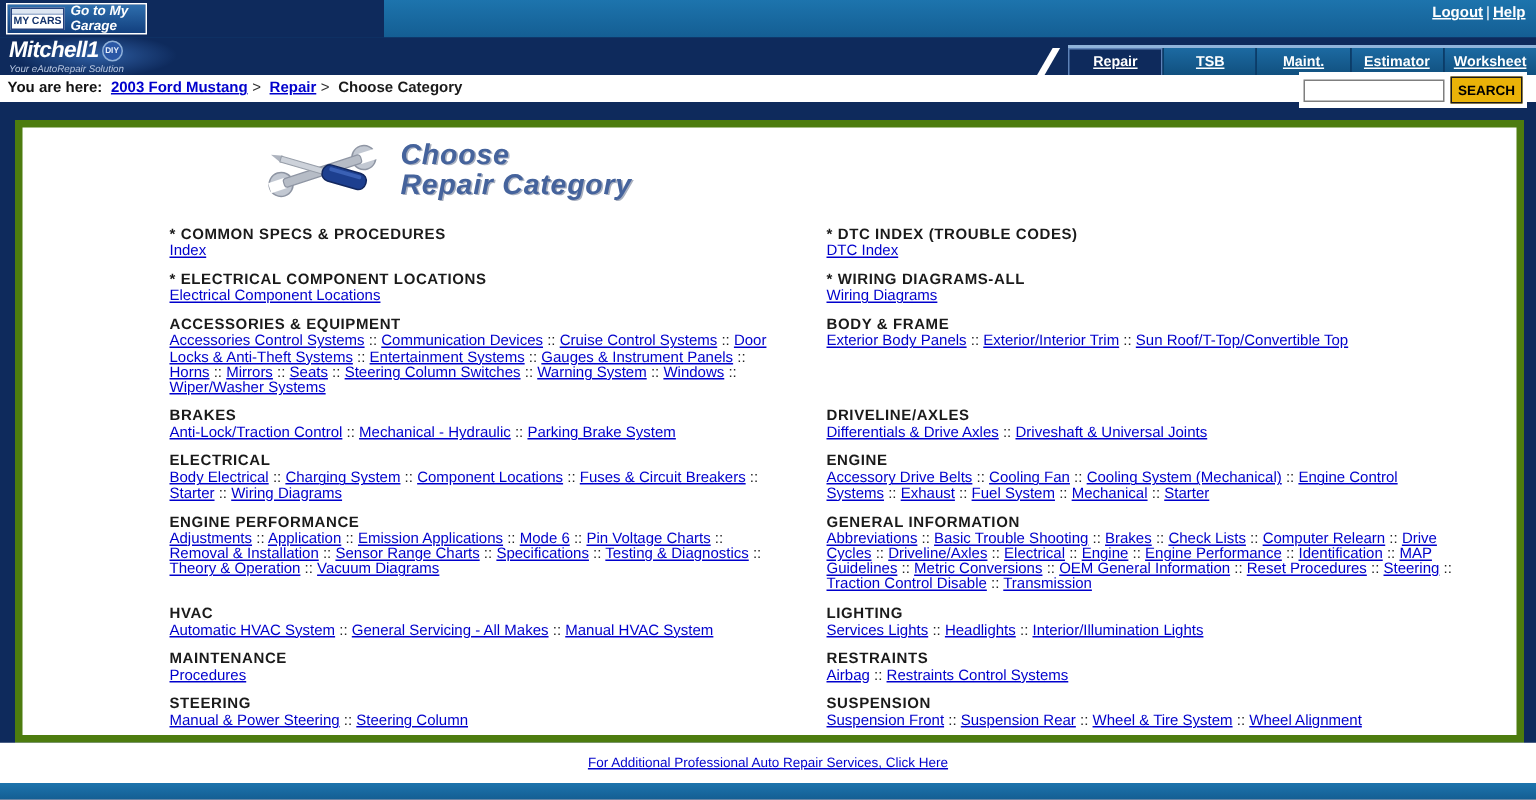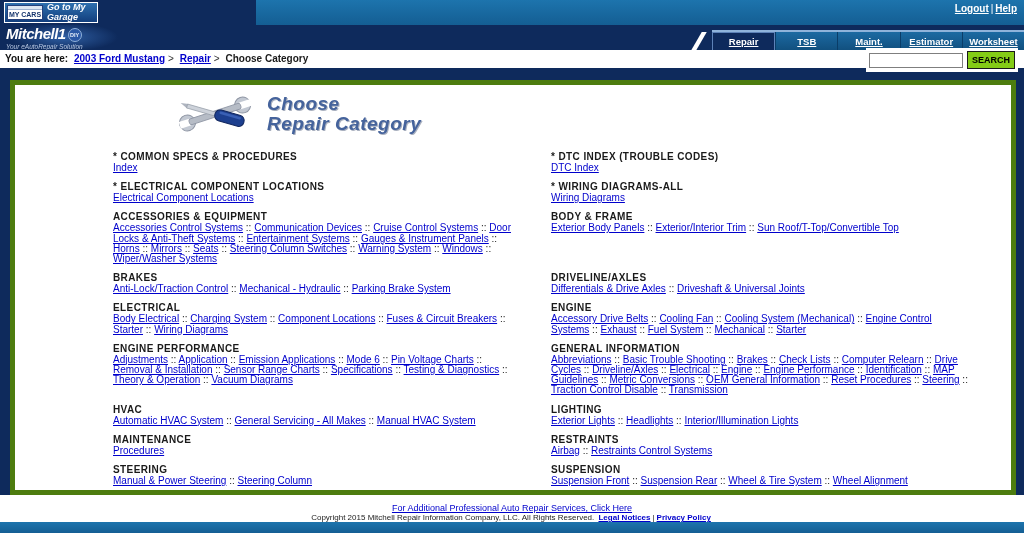--- a/index.html
+++ b/index.html
@@ -39,21 +39,21 @@
   
   .crumb-row { height:18px; background:#fff; font-size:10px; line-height:12px; padding:3px 0 0 5px; color:#222; }
   .crumb-row a { color:#0000cc; font-weight:bold; margin:0 3px; }
   .crumb-prefix { font-weight:bold; color:#111; }
   .crumb-sep { color:#333; }
   .crumb-current { font-weight:bold; color:#1a1a1a; margin-left:3px; }
 
   
   .search-panel { position:absolute; top:48px; right:6px; width:152px; height:24px; background:#fff; display:flex; align-items:center; padding:0 3px; z-index:6; }
   .search-input { flex:1; height:15px; border:1px solid #7f7f7f; font-size:10px; padding:0 2px; min-width:0; }
-  .search-btn { margin-left:4px; height:18px; font-size:9px; font-weight:bold; font-family:"Liberation Sans",sans-serif; background:#84cc16; border:1px solid #1a1a1a; padding:3px 4px; cursor:pointer; }
+  .search-btn { margin-left:4px; height:18px; font-size:9px; font-weight:bold; font-family:"Liberation Sans",sans-serif; background:#eab308; border:1px solid #1a1a1a; padding:3px 4px; cursor:pointer; }
 
   
   .main-bg { position:relative; height:427px; background:#0e2a5c; }
   .card { position:absolute; left:10px; right:8px; top:12px; bottom:0; background:#fff; border:5px solid #4d7c0f; overflow:hidden; }
   .banner { display:flex; align-items:center; margin:7px 0 0 160px; height:44px; }
   .banner-text { margin-left:12px; font-size:19px; line-height:20px; font-weight:bold; font-style:italic; color:#45639c; letter-spacing:0.5px; text-shadow:1px 1px 0 #a9b0bf; }
 
   .rows { margin:15px 30px 0 98px; }
   .row { display:flex; padding-bottom:8px; }
   .cell-left { width:402px; flex:none; }
@@ -214,21 +214,21 @@
             <div class="links"><a href="#">Abbreviations</a> :: <a href="#">Basic Trouble Shooting</a> :: <a href="#">Brakes</a> :: <a href="#">Check Lists</a> :: <a href="#">Computer Relearn</a> :: <a href="#">Drive Cycles</a> :: <a href="#">Driveline/Axles</a> :: <a href="#">Electrical</a> :: <a href="#">Engine</a> :: <a href="#">Engine Performance</a> :: <a href="#">Identification</a> :: <a href="#">MAP Guidelines</a> :: <a href="#">Metric Conversions</a> :: <a href="#">OEM General Information</a> :: <a href="#">Reset Procedures</a> :: <a href="#">Steering</a> :: <a href="#">Traction Control Disable</a> :: <a href="#">Transmission</a></div>
           </div>
         </div>
         <div class="row">
           <div class="cell-left">
             <h3 class="cat">HVAC</h3>
             <div class="links"><a href="#">Automatic HVAC System</a> :: <a href="#">General Servicing - All Makes</a> :: <a href="#">Manual HVAC System</a></div>
           </div>
           <div class="cell-right">
             <h3 class="cat">LIGHTING</h3>
-            <div class="links"><a href="#">Exterior Lights</a> :: <a href="#">Headlights</a> :: <a href="#">Interior/Illumination Lights</a></div>
+            <div class="links"><a href="#">Services Lights</a> :: <a href="#">Headlights</a> :: <a href="#">Interior/Illumination Lights</a></div>
           </div>
         </div>
         <div class="row">
           <div class="cell-left">
             <h3 class="cat">MAINTENANCE</h3>
             <div class="links"><a href="#">Procedures</a></div>
           </div>
           <div class="cell-right">
             <h3 class="cat">RESTRAINTS</h3>
             <div class="links"><a href="#">Airbag</a> :: <a href="#">Restraints Control Systems</a></div>
@@ -249,18 +249,14 @@
             <h3 class="cat">TRANSMISSION</h3>
           </div>
           <div class="cell-right"></div>
         </div>
       </div>
   </div>
 </div>
 
 <div class="foot-strip">
   <div class="foot-services"><a href="#">For Additional Professional Auto Repair Services, Click Here</a></div>
-  <div class="foot-copy">
-    <span>Copyright 2015 Mitchell Repair Information Company, LLC.  All Rights Reserved.</span>
-    <a href="#">Legal Notices</a><span>|</span><a href="#">Privacy Policy</a>
-  </div>
 </div>
 <div class="bottom-bar"></div>
 
 </body></html>

